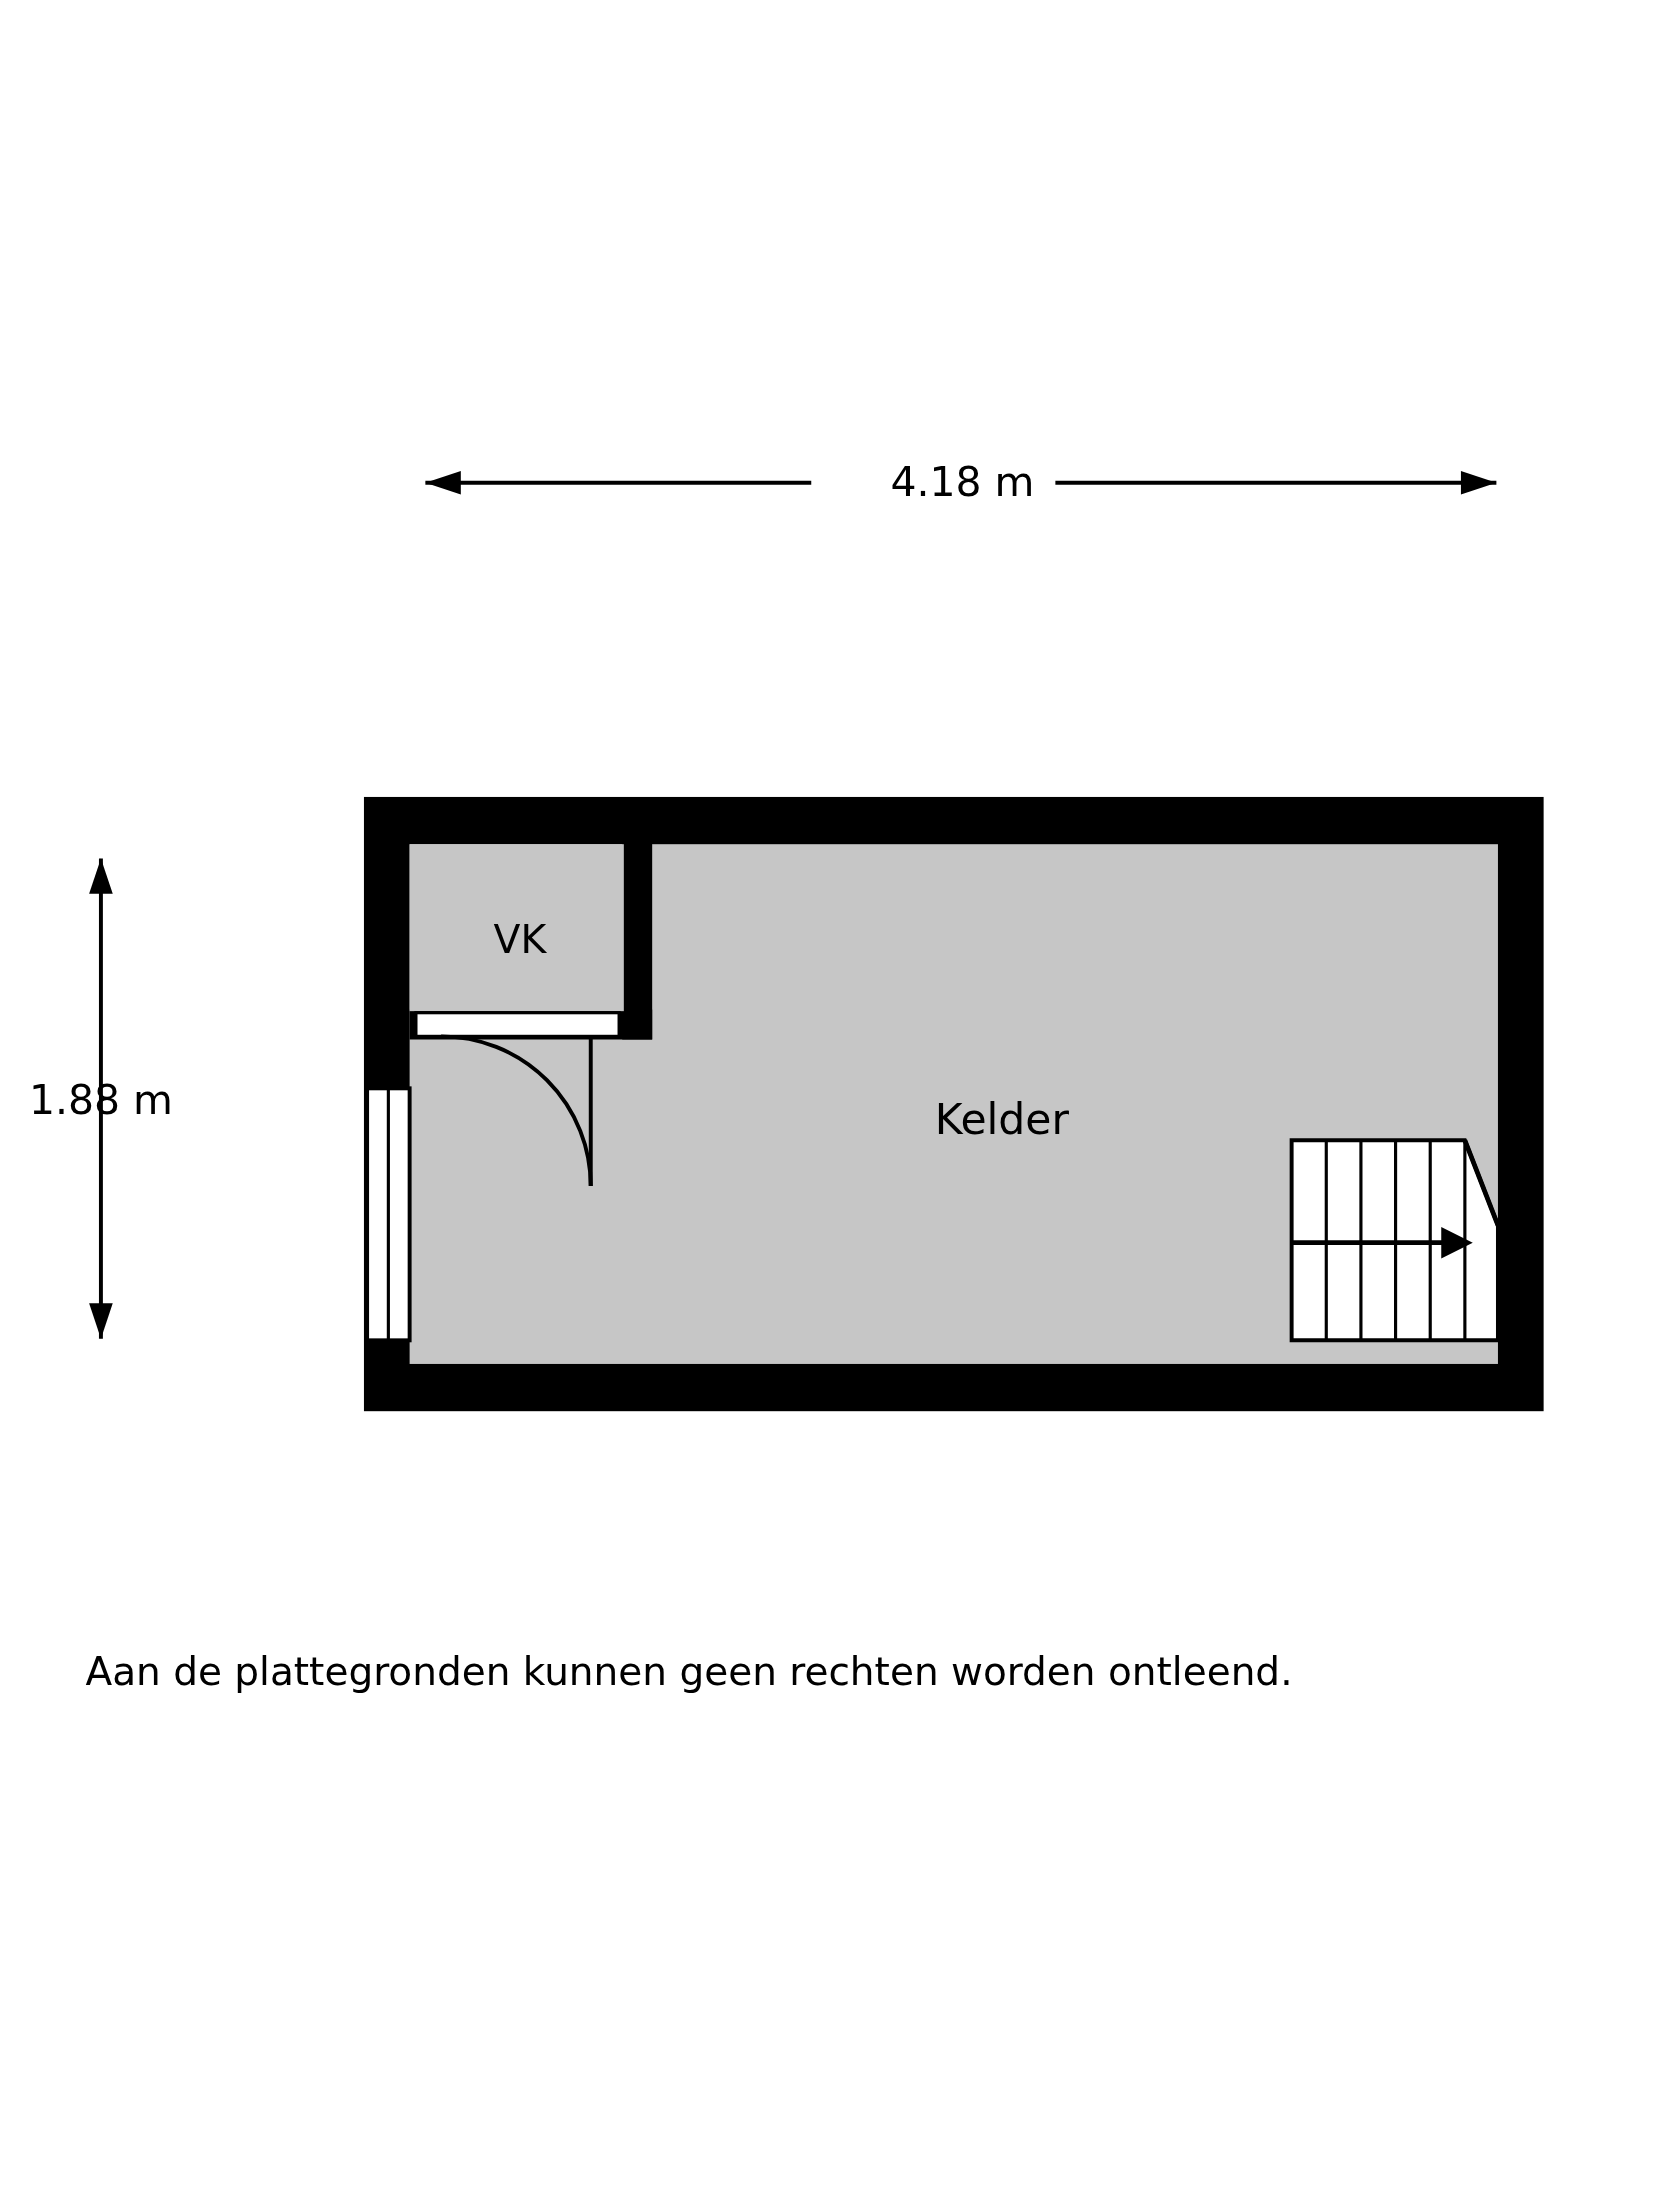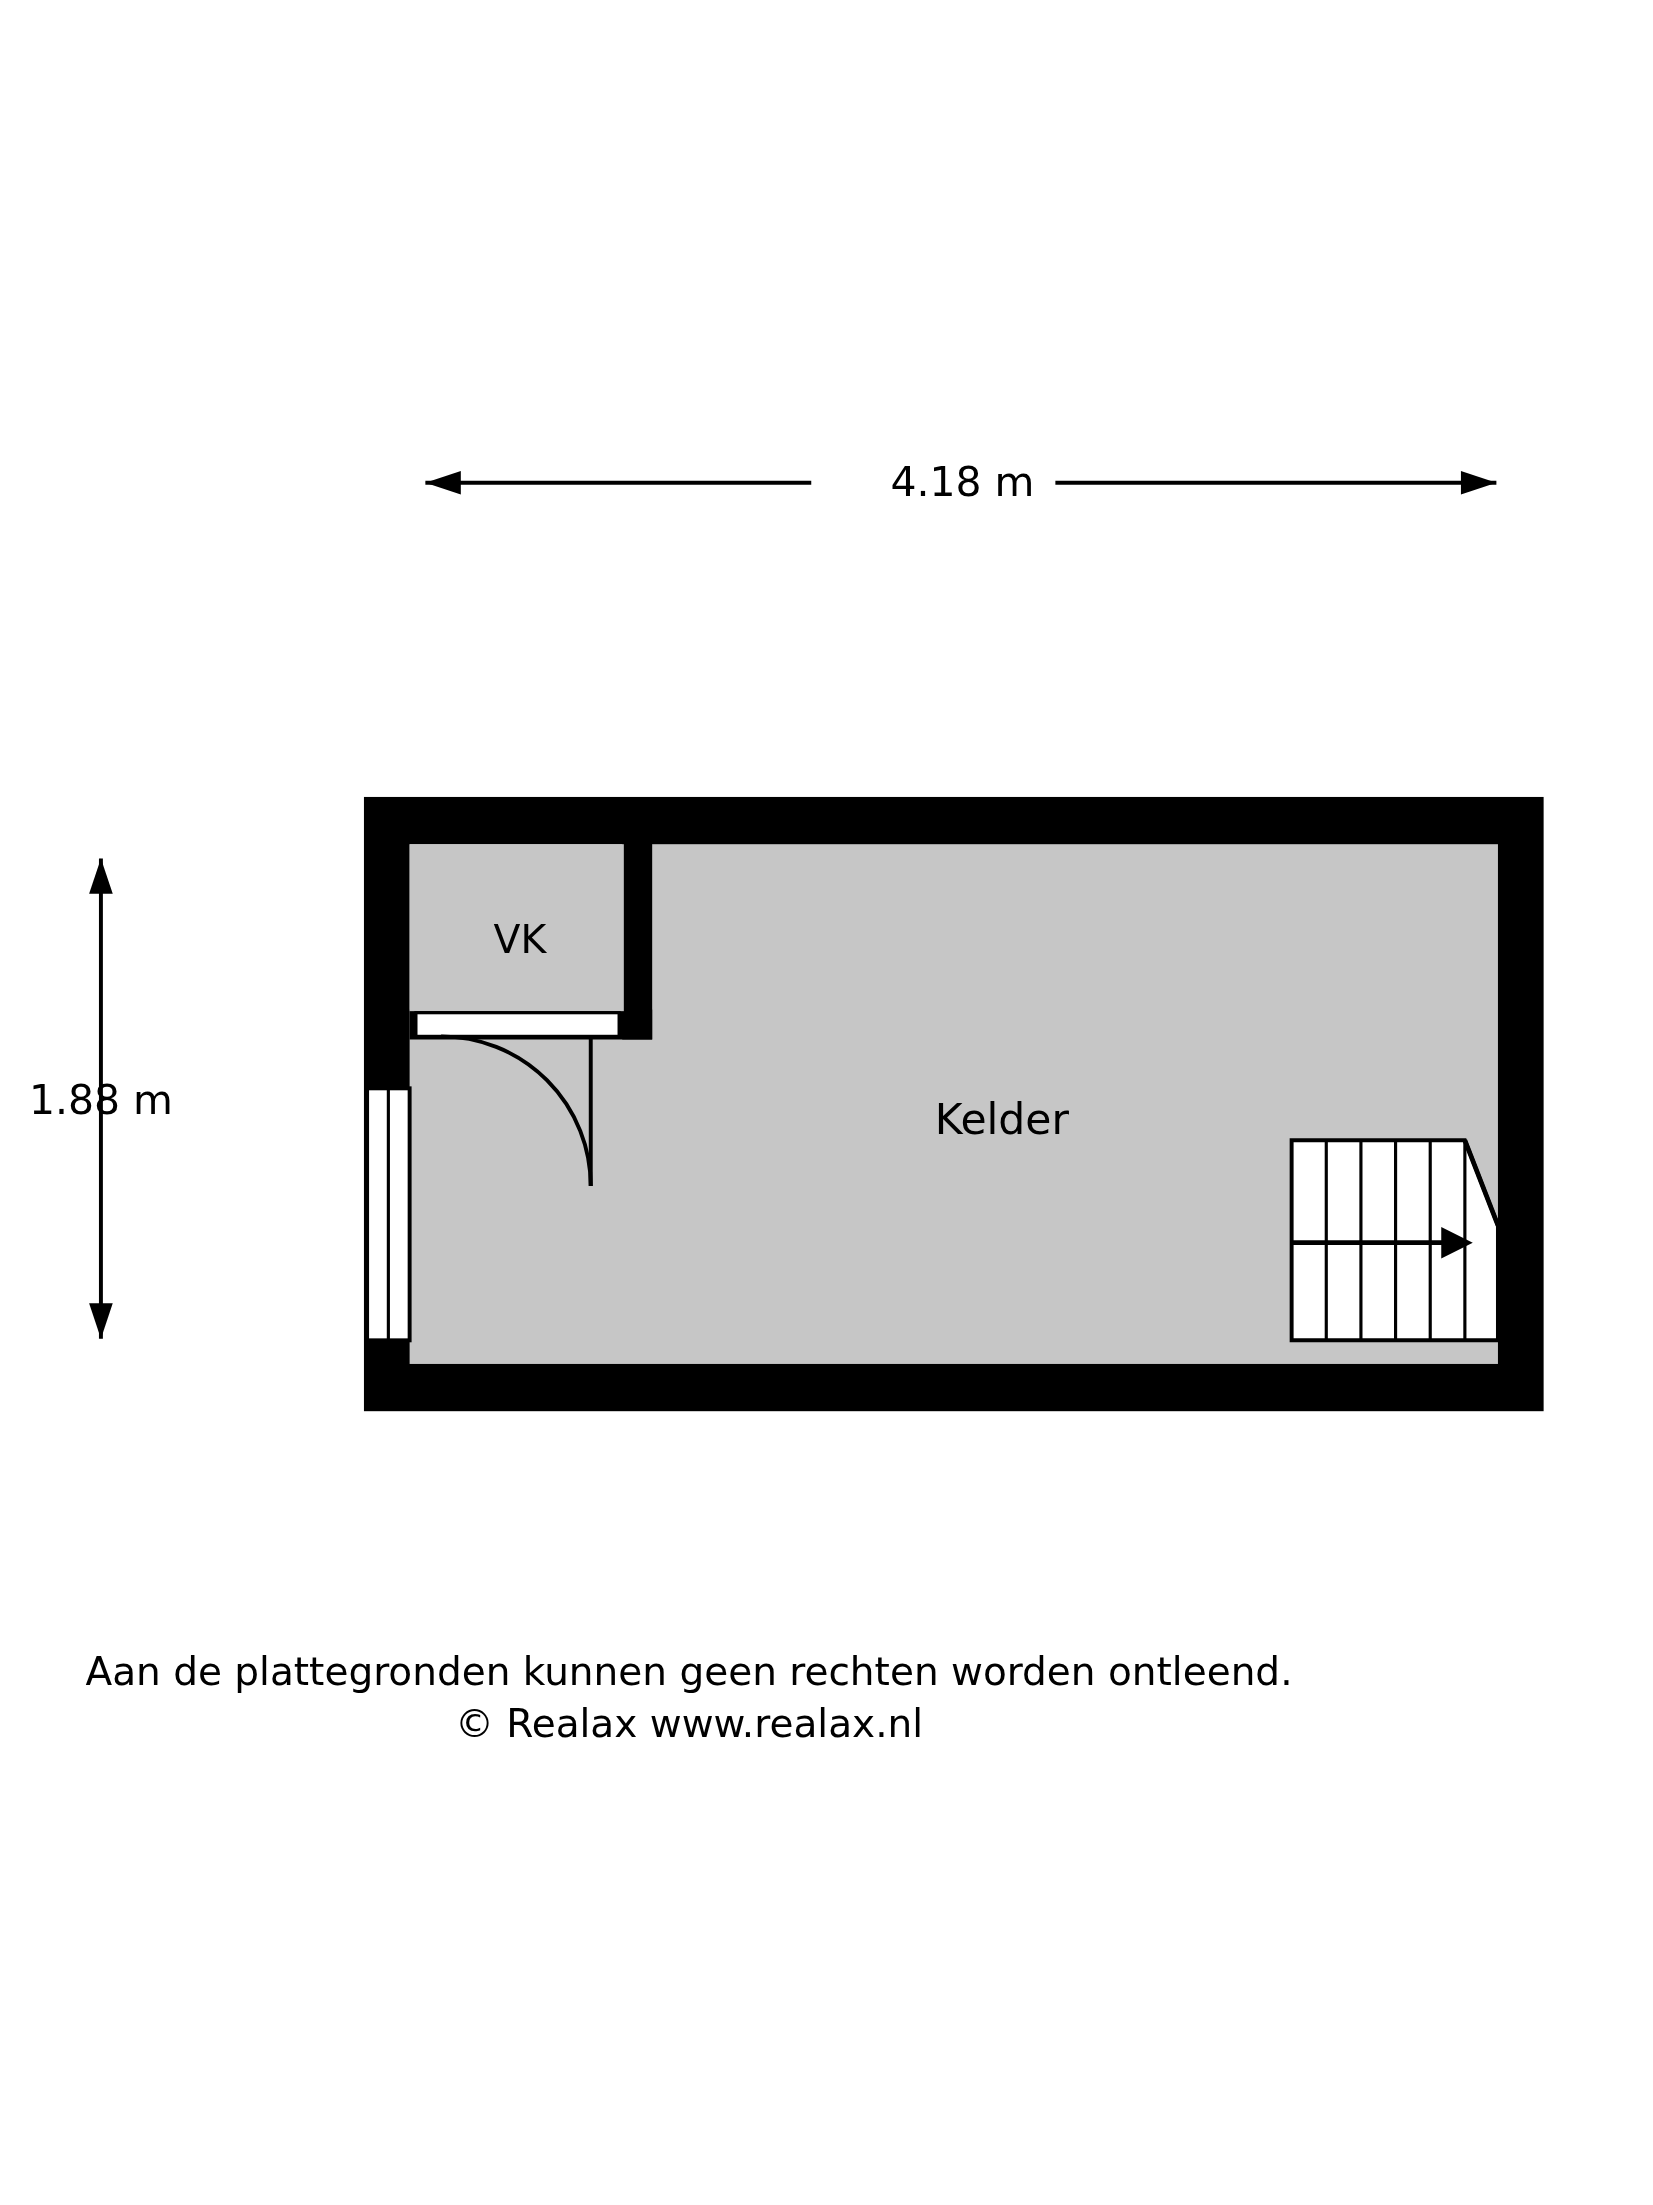--- a/index.html
+++ b/index.html
@@ -106,15 +106,14 @@
 
   <text id="svg-dim-height" x="128" y="1415" text-anchor="middle" font-family="DejaVu Sans, sans-serif" font-size="52" fill="#000">1.88 m</text>
 
   <text id="svg-room-vk" x="660" y="1210" text-anchor="middle" font-family="DejaVu Sans, sans-serif" font-size="50" fill="#000">VK</text>
 
   <text id="svg-room-kelder" x="1272" y="1440" text-anchor="middle" font-family="DejaVu Sans, sans-serif" font-size="54" fill="#000">Kelder</text>
 </svg>
 
 <div id="footer">
   <div class="line1">Aan de plattegronden kunnen geen rechten worden ontleend.</div>
-  <div class="line2">© Realax www.realax.nl</div>
 </div>
 
 
 </body></html>

